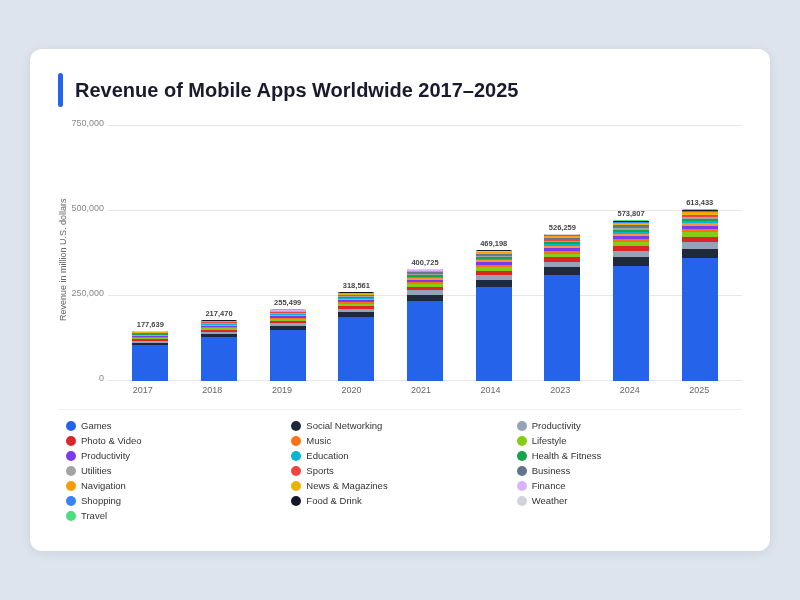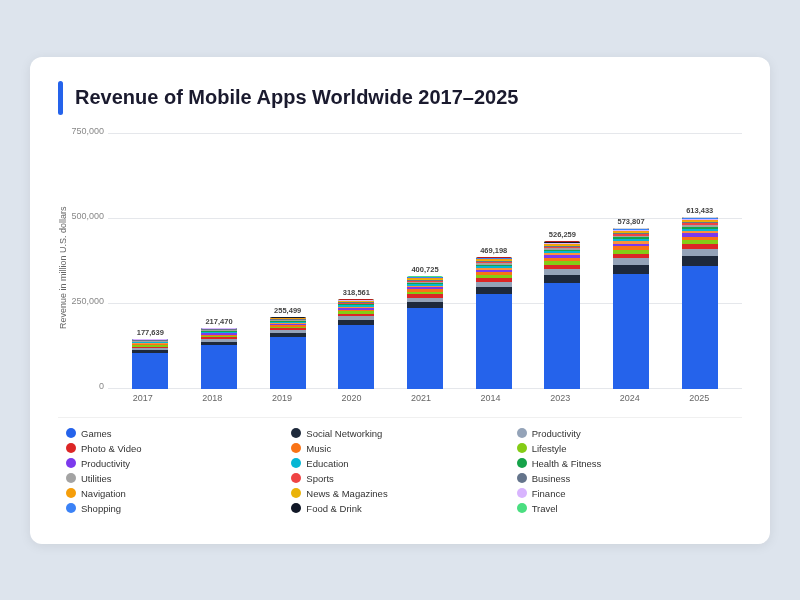--- a/index.html
+++ b/index.html
@@ -492,17 +492,21 @@
       </div>
       <div class="legend-item">
         <div class="legend-dot" style="background-color: rgb(59, 130, 246);"></div>
         <span>Shopping</span>
       </div>
       <div class="legend-item">
         <div class="legend-dot" style="background-color: rgb(17, 24, 39);"></div>
         <span>Food &amp; Drink</span>
       </div>
       <div class="legend-item">
+        <div class="legend-dot" style="background-color: rgb(209, 213, 219);"></div>
+        <span>Weather</span>
+      </div>
+      <div class="legend-item">
         <div class="legend-dot" style="background-color: rgb(74, 222, 128);"></div>
         <span>Travel</span>
       </div>
     </div>
 </div>
 
 </body></html>

